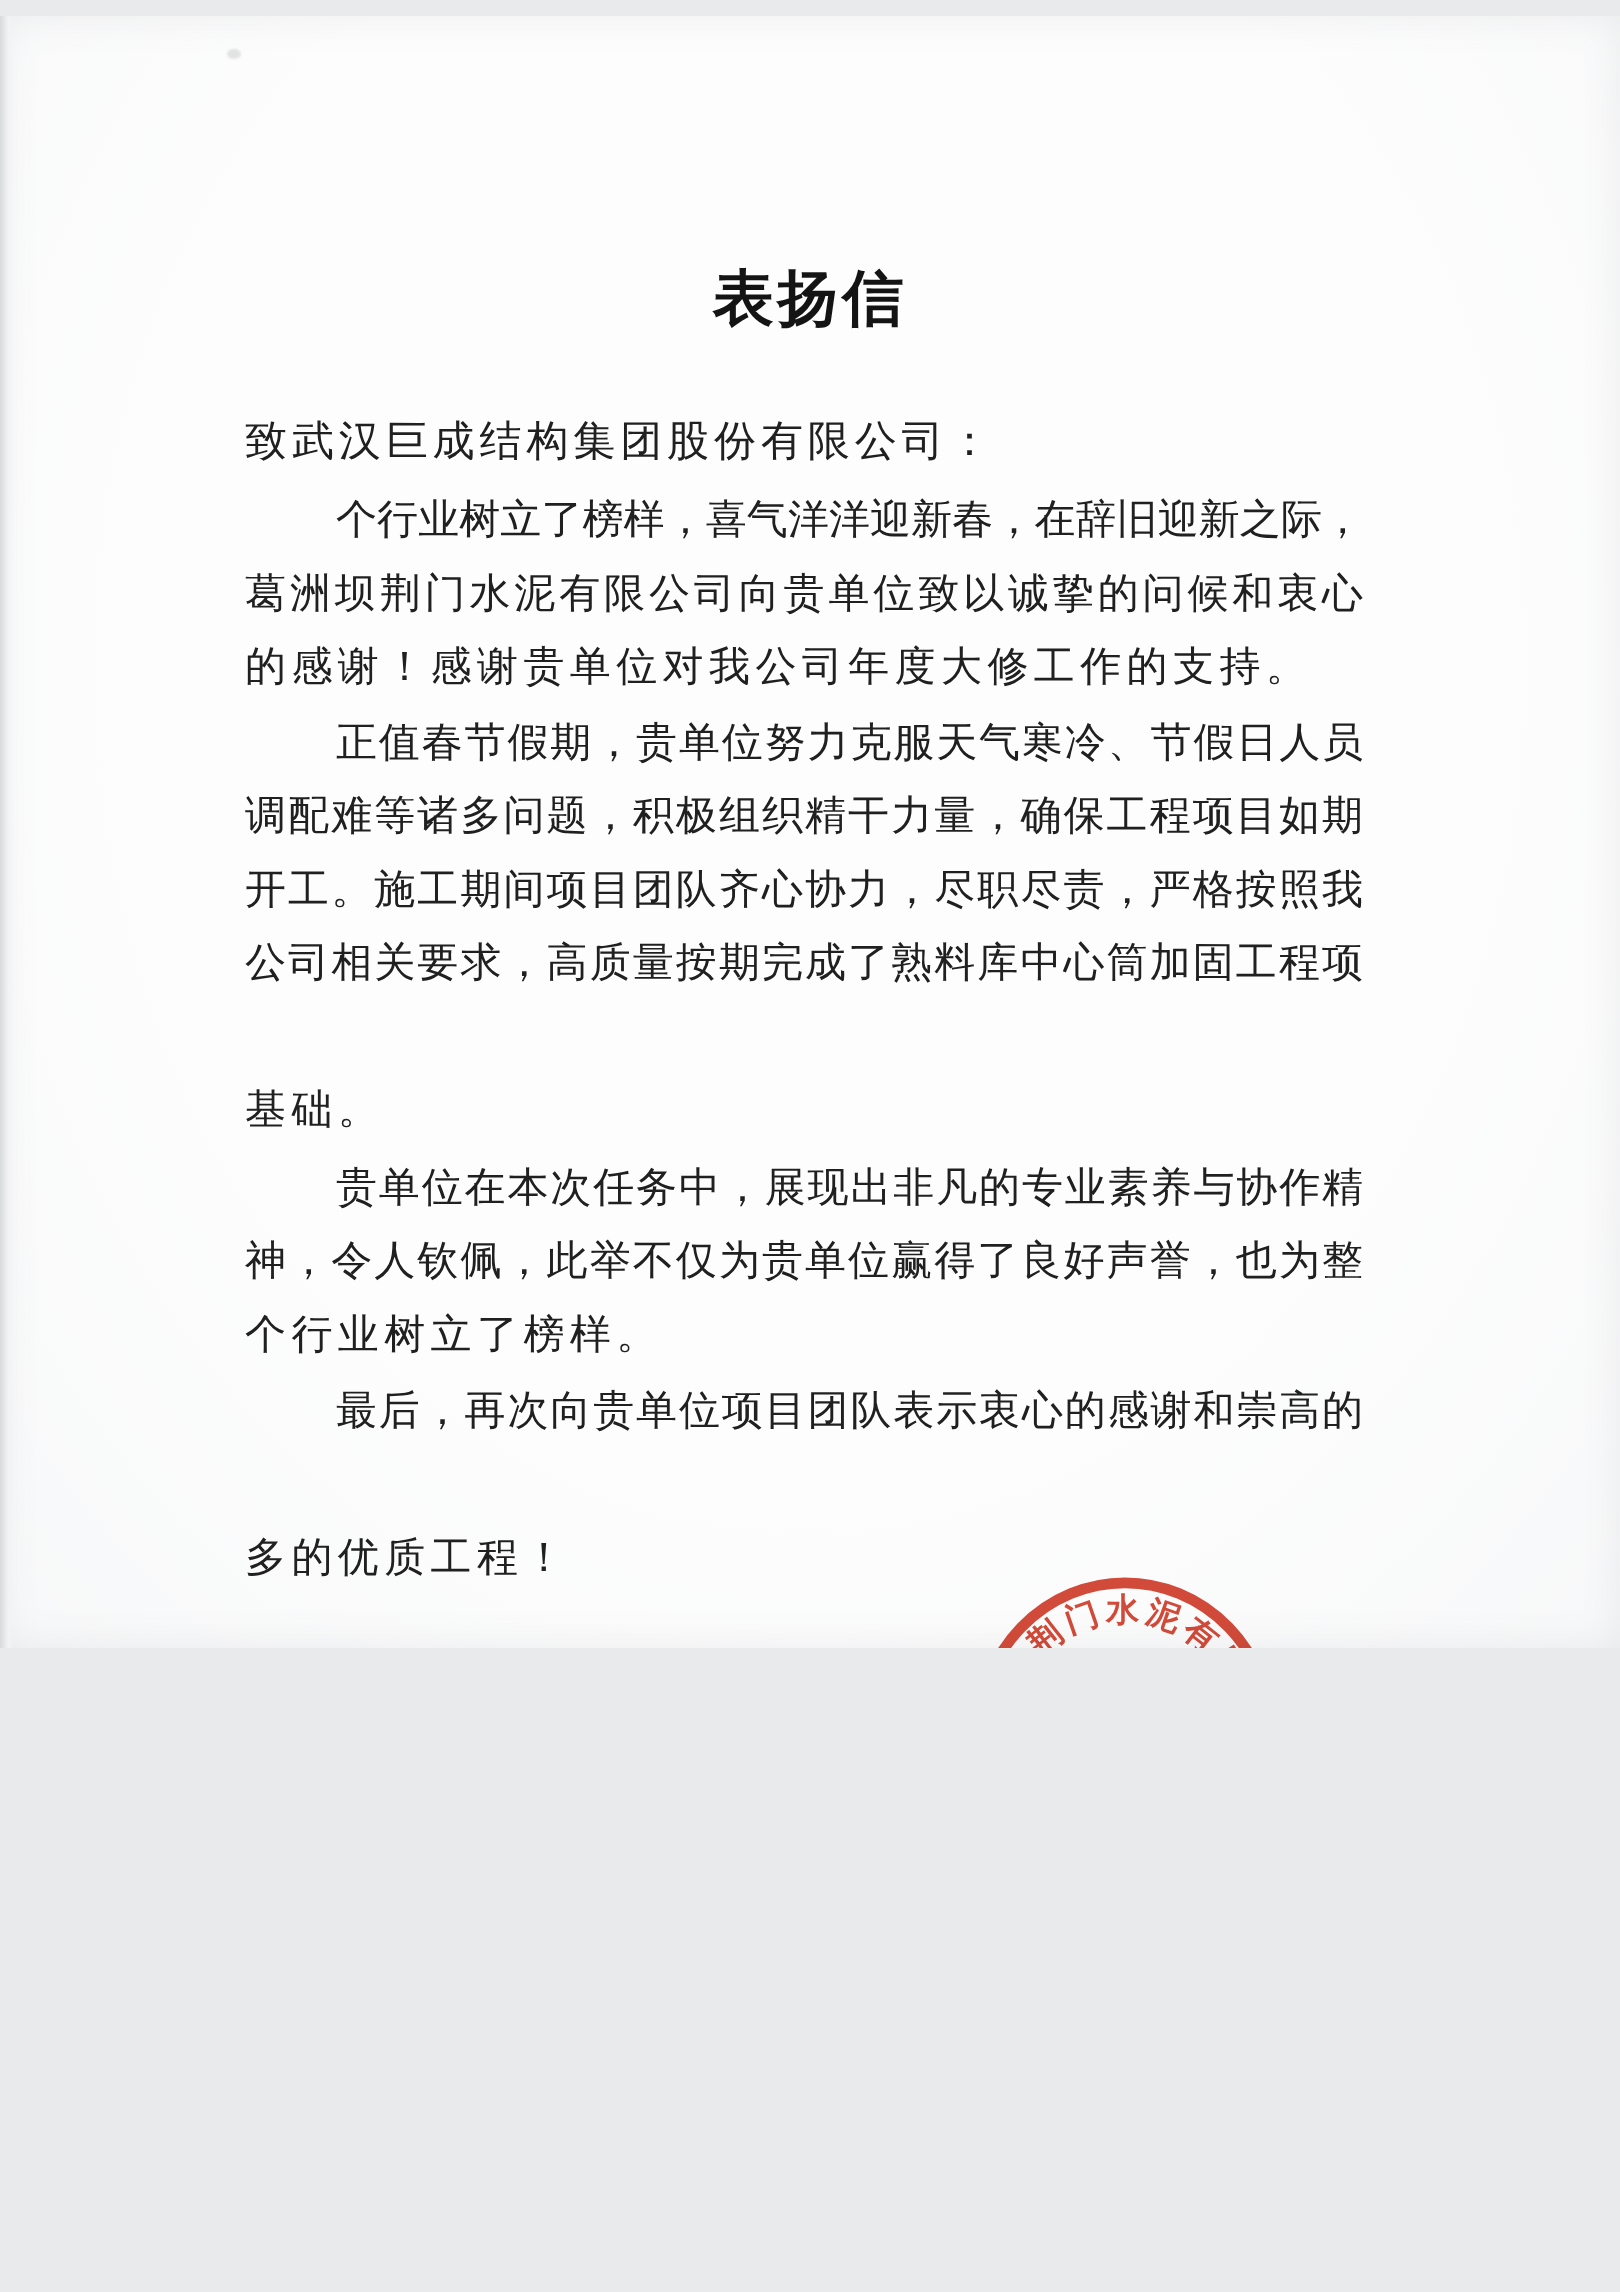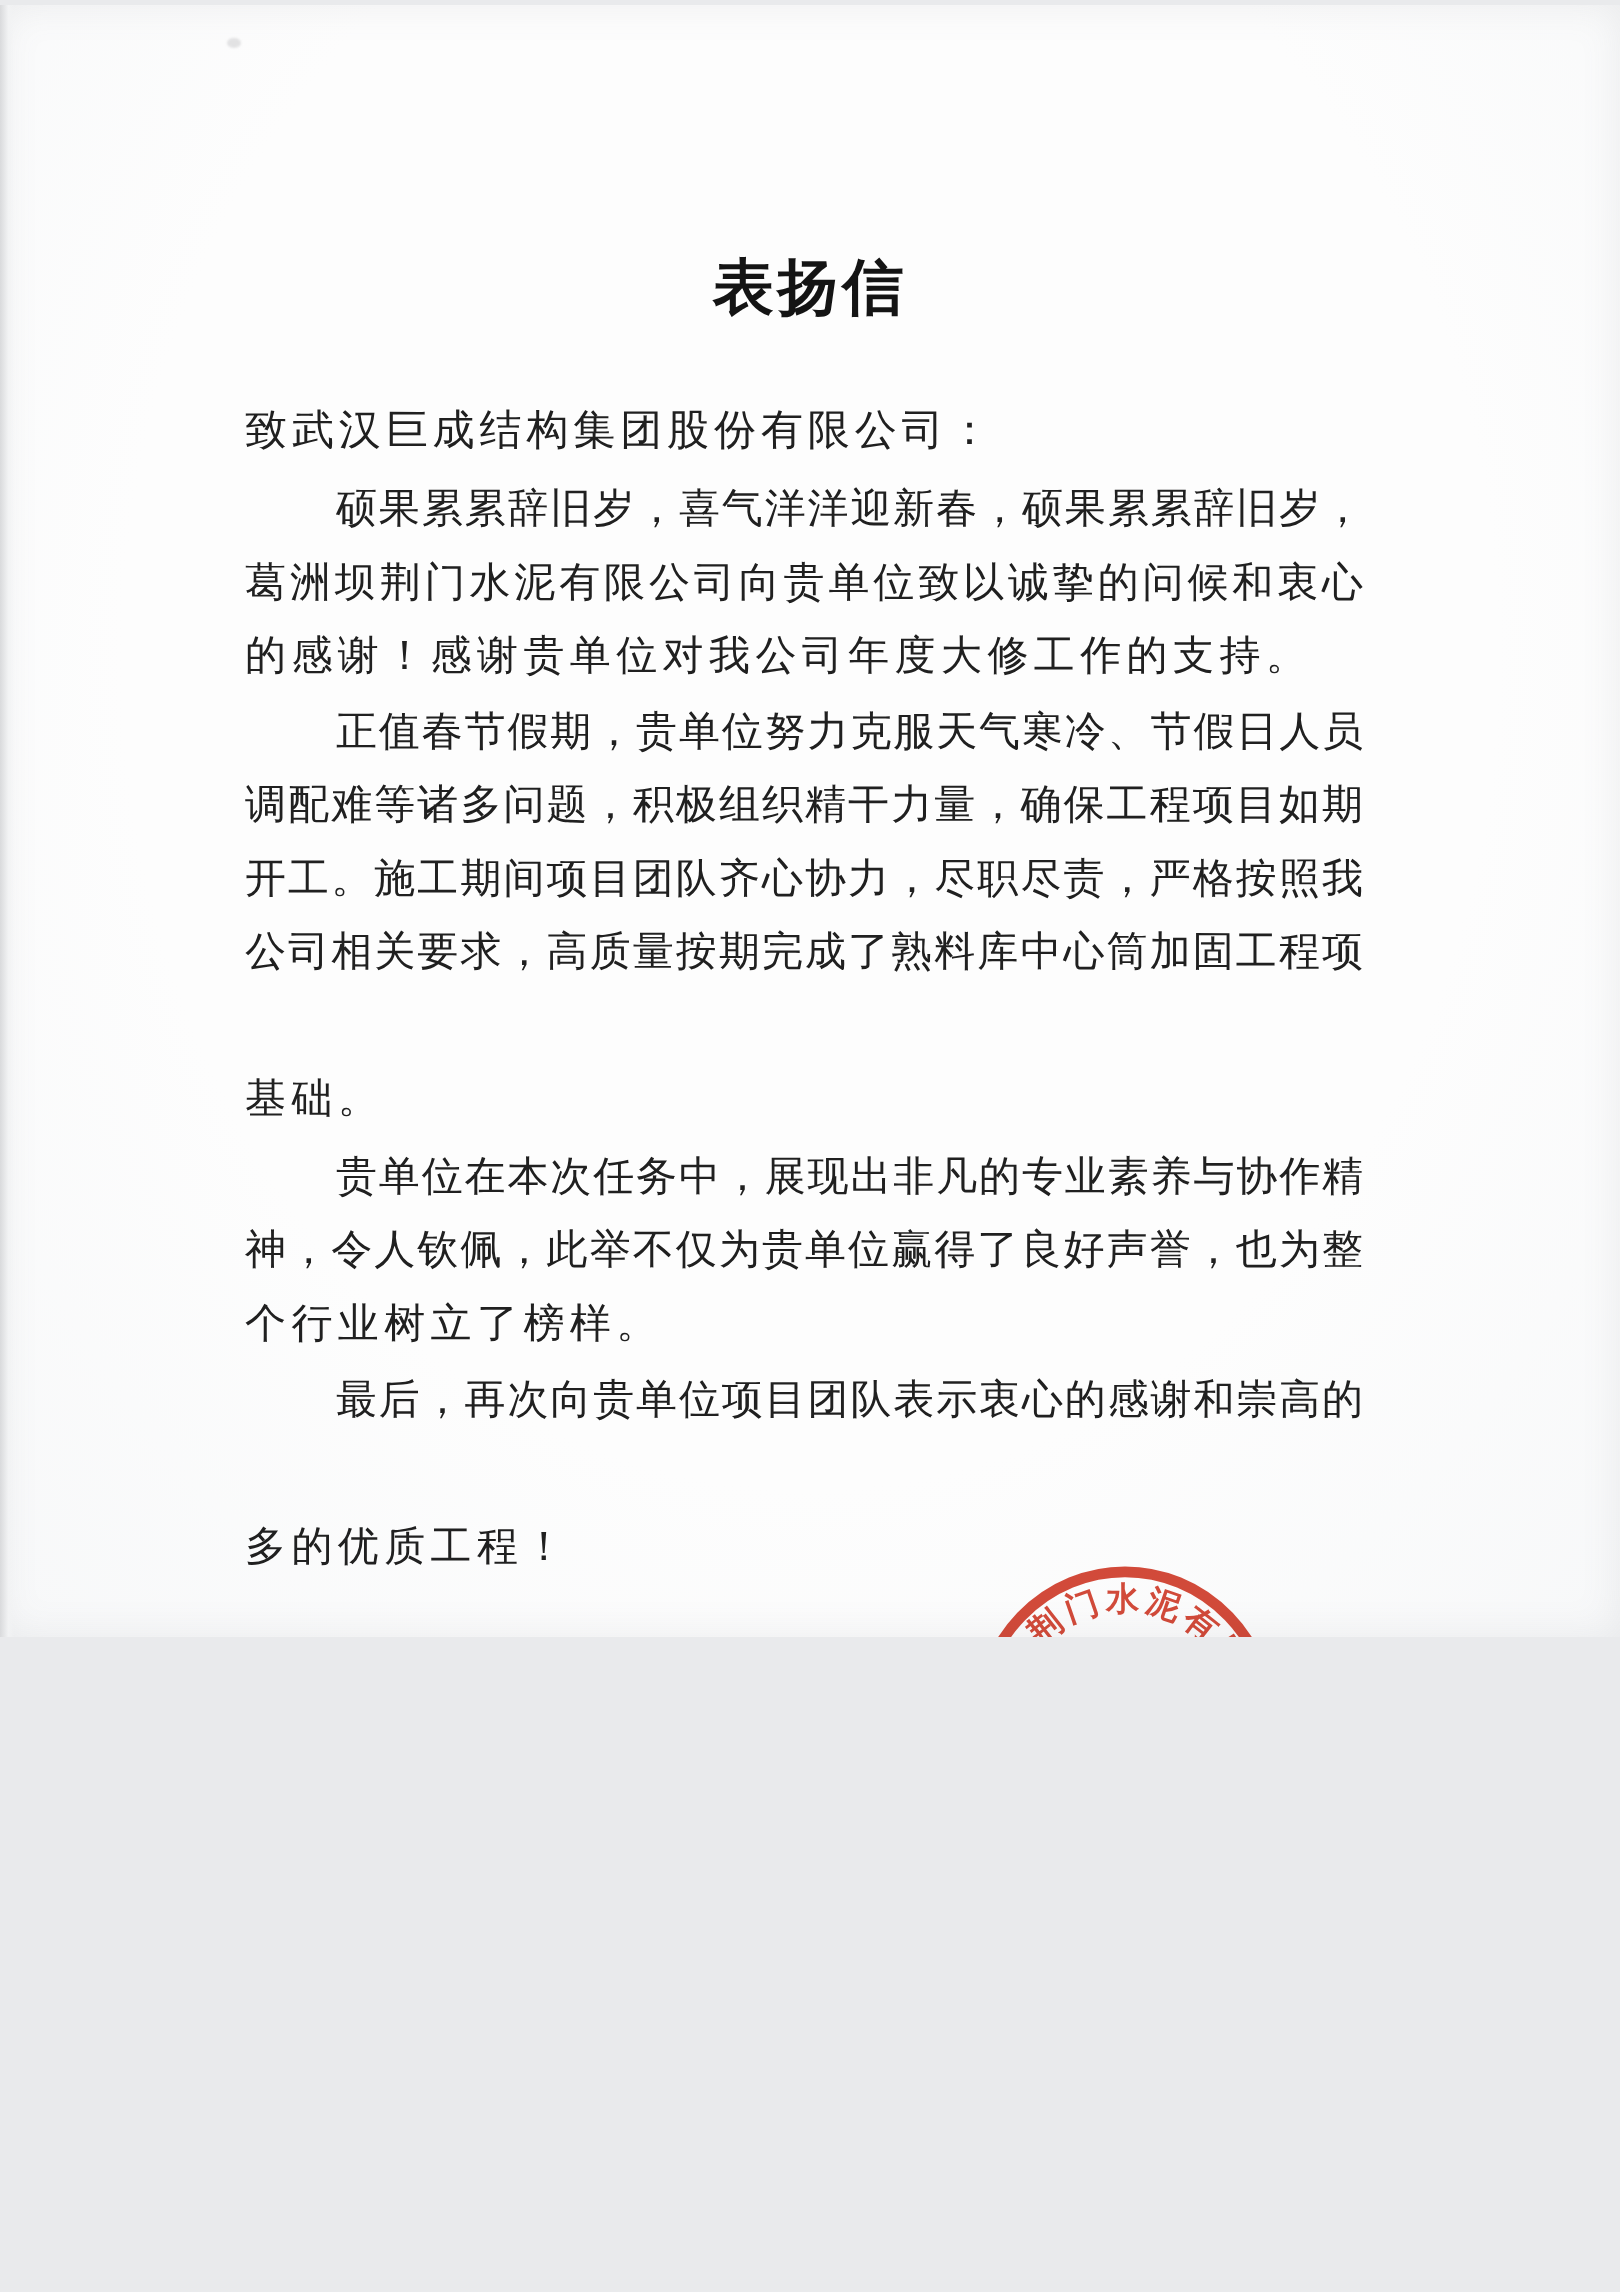--- a/index.html
+++ b/index.html
@@ -4,21 +4,21 @@
 <style>
   html,body{margin:0;padding:0;}
   body{
     background:#e9eaec;
     font-family:"Liberation Serif", serif;
   }
   .page{
     position:relative;
     width:1620px;
     height:1632px;
-    margin:5px auto;
+    margin:16px auto;
     background:
       radial-gradient(ellipse at 50% 40%, #fdfdfd 60%, #f7f8f9 100%);
     box-shadow:inset 0 0 39px rgba(120,125,130,0.12);
     overflow:hidden;
     color:#1e1e1e;
   }
   .edge-shade{
     position:absolute;top:0;left:0;width:13.7px;height:100%;
     background:linear-gradient(90deg,#d9dadc,#f2f3f4 60%,rgba(255,255,255,0));
   }
@@ -73,21 +73,21 @@
 <body>
 
 <div class="page">
   <div class="edge-shade"></div>
   <div class="scan-artifact"></div>
 
   <h1 class="doc-title">表扬信</h1>
 
   <div class="salutation">致武汉巨成结构集团股份有限公司：</div>
 
-  <div class="line indent" style="top:479px">硕果累累辞旧岁，喜气洋洋迎新春，硕果累累辞旧岁，</div>
+  <div class="line indent" style="top:479px">个行业树立了榜样，喜气洋洋迎新春，在辞旧迎新之际，</div>
   <div class="line" style="top:553px">葛洲坝荆门水泥有限公司向贵单位致以诚挚的问候和衷心</div>
   <div class="line indent" style="top:702px">正值春节假期，贵单位努力克服天气寒冷、节假日人员</div>
   <div class="line partial" style="top:626px">的感谢！感谢贵单位对我公司年度大修工作的支持。</div>
   <div class="line" style="top:775px">调配难等诸多问题，积极组织精干力量，确保工程项目如期</div>
   <div class="line" style="top:849px">开工。施工期间项目团队齐心协力，尽职尽责，严格按照我</div>
   <div class="line" style="top:922px">公司相关要求，高质量按期完成了熟料库中心筒加固工程项</div>
   <div class="line partial" style="top:1069px">基础。</div>
   <div class="line indent" style="top:1147px">贵单位在本次任务中，展现出非凡的专业素养与协作精</div>
   <div class="line" style="top:1220px">神，令人钦佩，此举不仅为贵单位赢得了良好声誉，也为整</div>
   <div class="line partial" style="top:1294px">个行业树立了榜样。</div>

